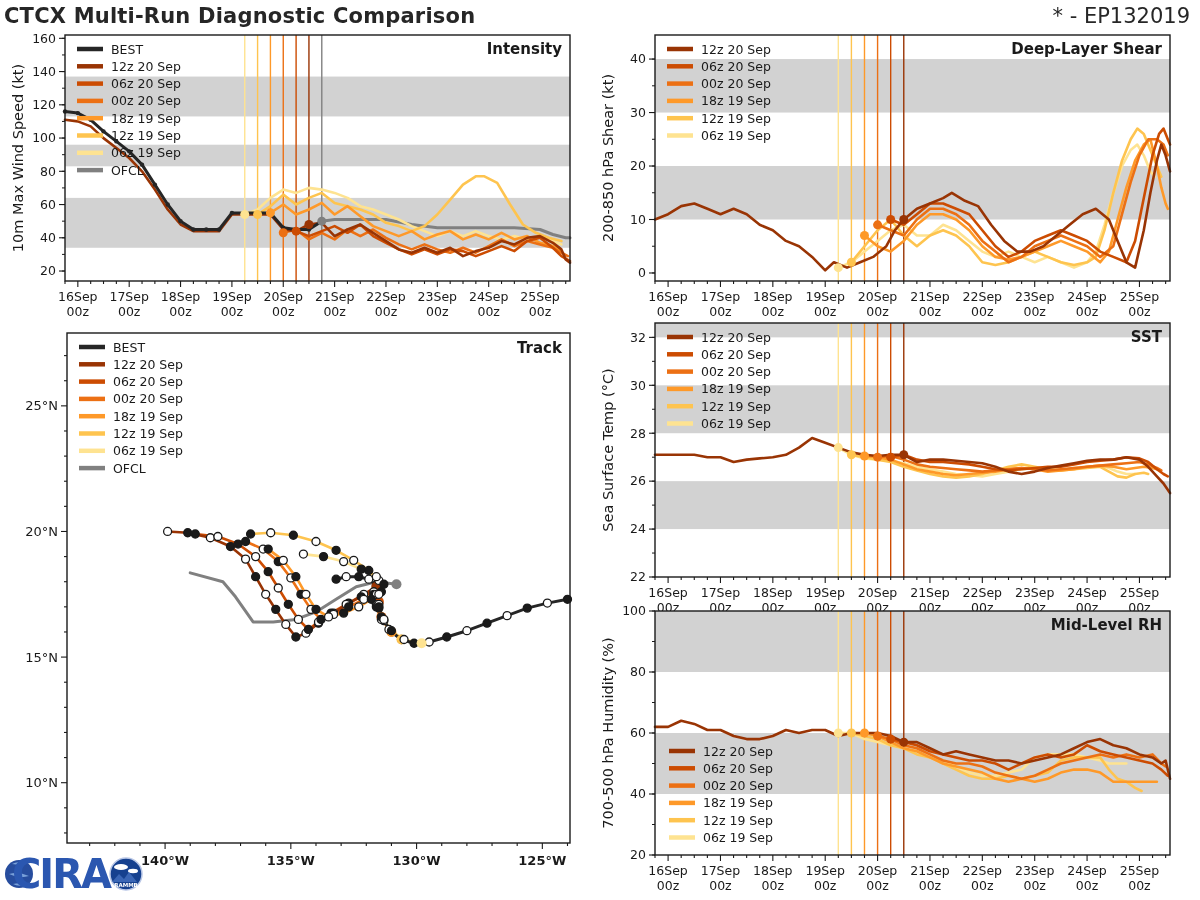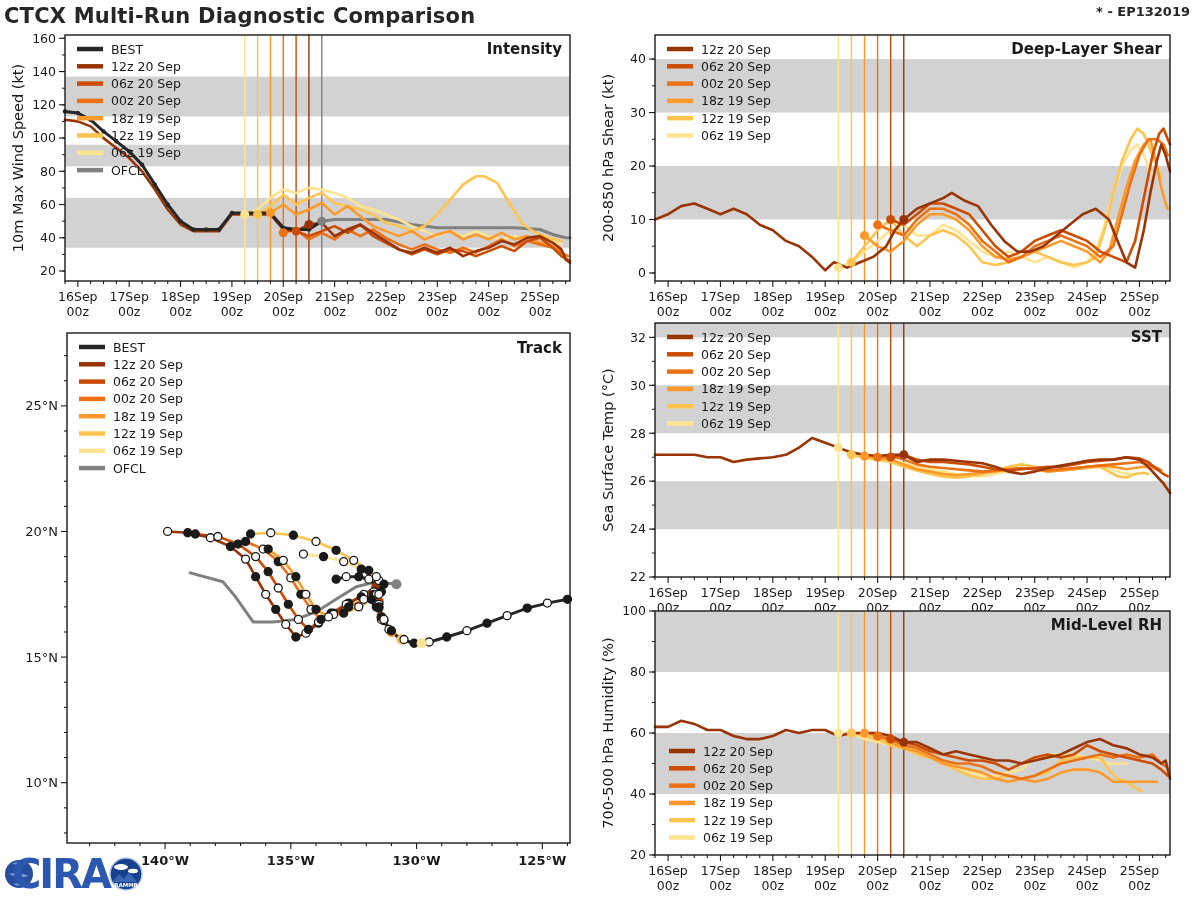--- a/index.html
+++ b/index.html
@@ -1,19 +1,19 @@
 <!DOCTYPE html>
 <html><head>
 <meta charset="utf-8">
 <style>
   html,body{margin:0;padding:0;background:#ffffff;}
   body{font-family:"DejaVu Sans","Liberation Sans",sans-serif;color:#262626;}
   #stage{position:relative;width:1200px;height:900px;background:#fff;overflow:hidden;}
   .main-title{position:absolute;left:4px;top:4px;font-size:21px;font-weight:bold;letter-spacing:0.2px;}
-  .storm-id{position:absolute;right:10px;top:4px;font-size:13px;font-weight:bold;}
+  .storm-id{position:absolute;right:10px;top:4px;font-size:21px;font-weight:normal;}
   #chartcanvas{position:absolute;left:0;top:0;}
   svg text{font-family:"DejaVu Sans","Liberation Sans",sans-serif;}
   .logo{position:absolute;left:4px;top:844px;width:180px;height:54px;}
 </style>
 </head>
 <body>
 
 <div id="stage">
   <div class="main-title">CTCX Multi-Run Diagnostic Comparison</div>
   <div class="storm-id">* - EP132019</div>

